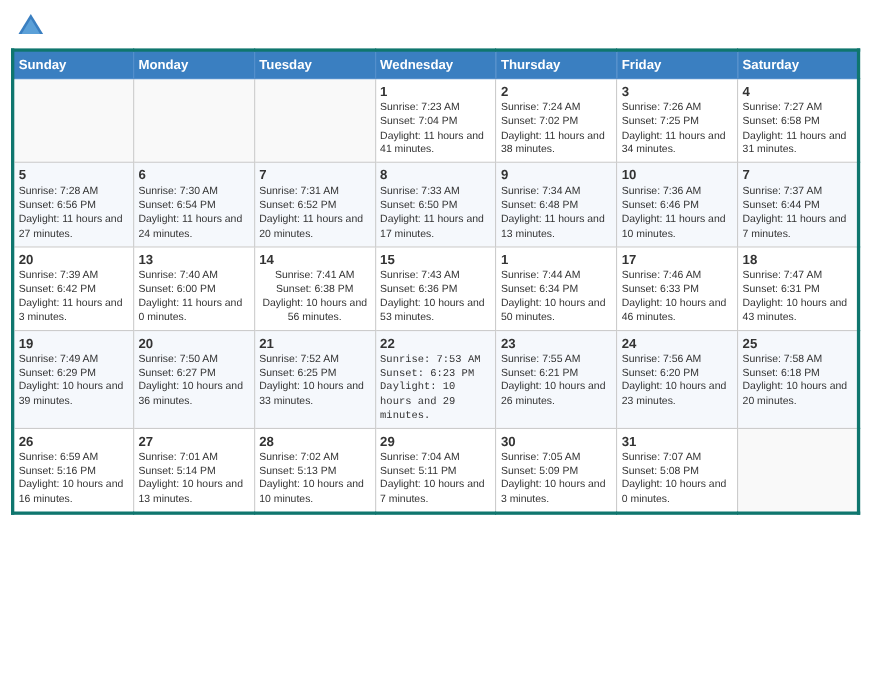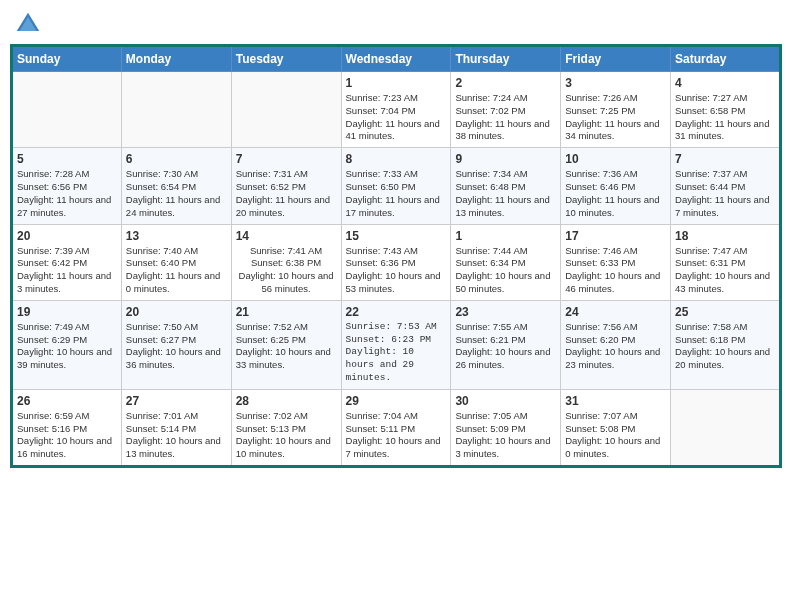--- a/index.html
+++ b/index.html
@@ -212,21 +212,21 @@
       <tr class="week-row-odd">
         <td>
           <span class="day-number">20</span>
           <div class="day-info" style="white-space: pre-line;">Sunrise: 7:39 AM
 Sunset: 6:42 PM
 Daylight: 11 hours and 3 minutes.</div>
         </td>
         <td>
           <span class="day-number">13</span>
           <div class="day-info" style="white-space: pre-line;">Sunrise: 7:40 AM
-Sunset: 6:40 PM
+Sunset: 6:00 PM
 Daylight: 11 hours and 0 minutes.</div>
         </td>
         <td>
           <span class="day-number">14</span>
           <div class="day-info" style="white-space: pre-line; text-align: center;">Sunrise: 7:41 AM
 Sunset: 6:38 PM
 Daylight: 10 hours and 56 minutes.</div>
         </td>
         <td>
           <span class="day-number">15</span>

